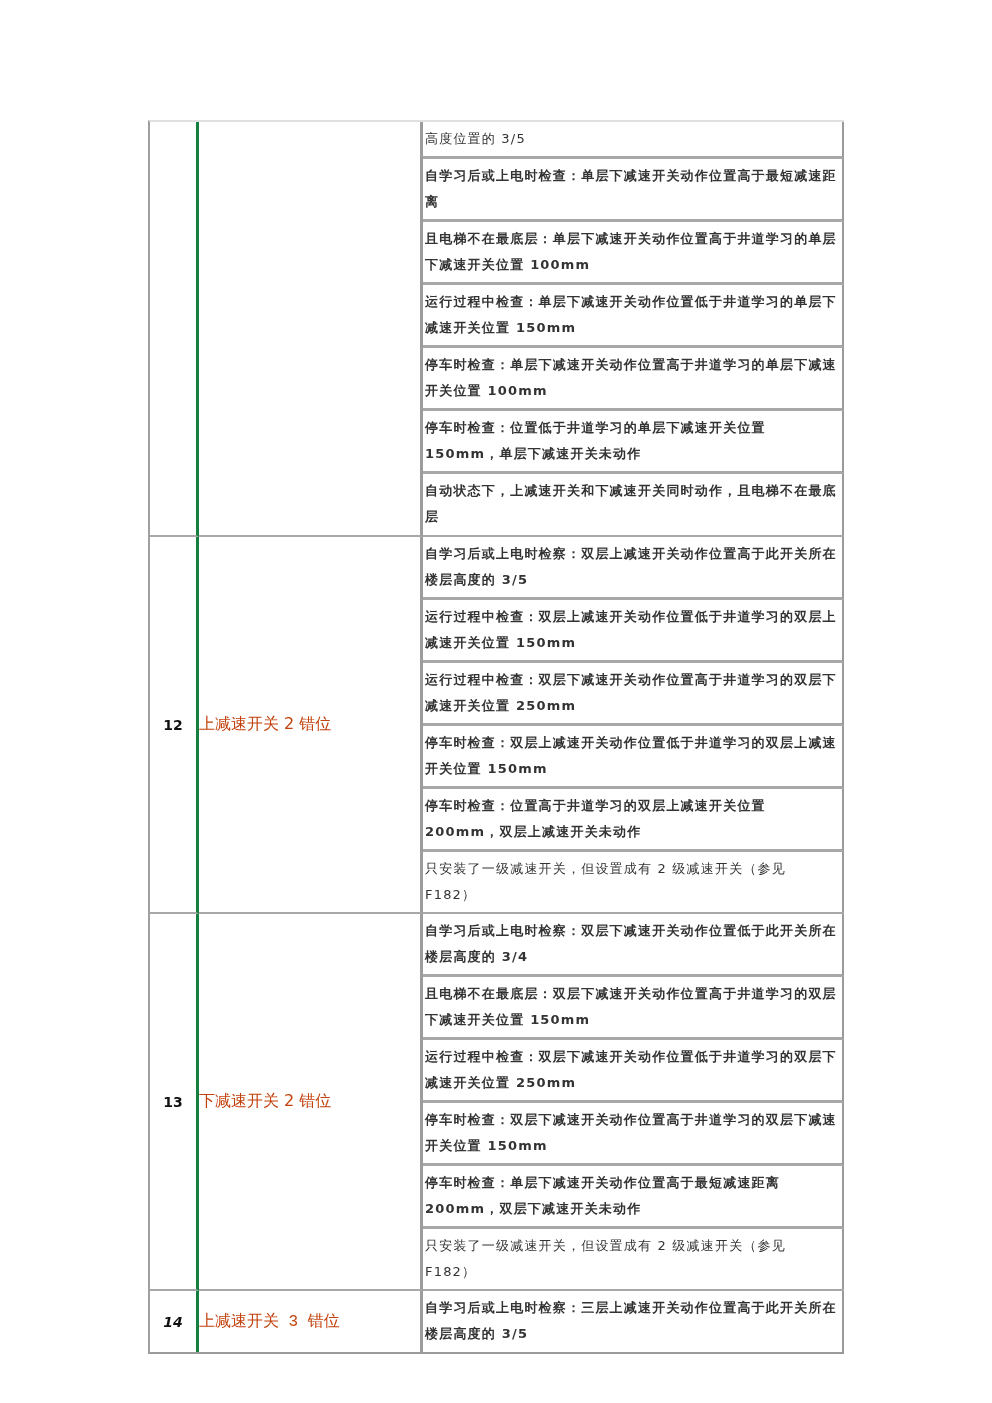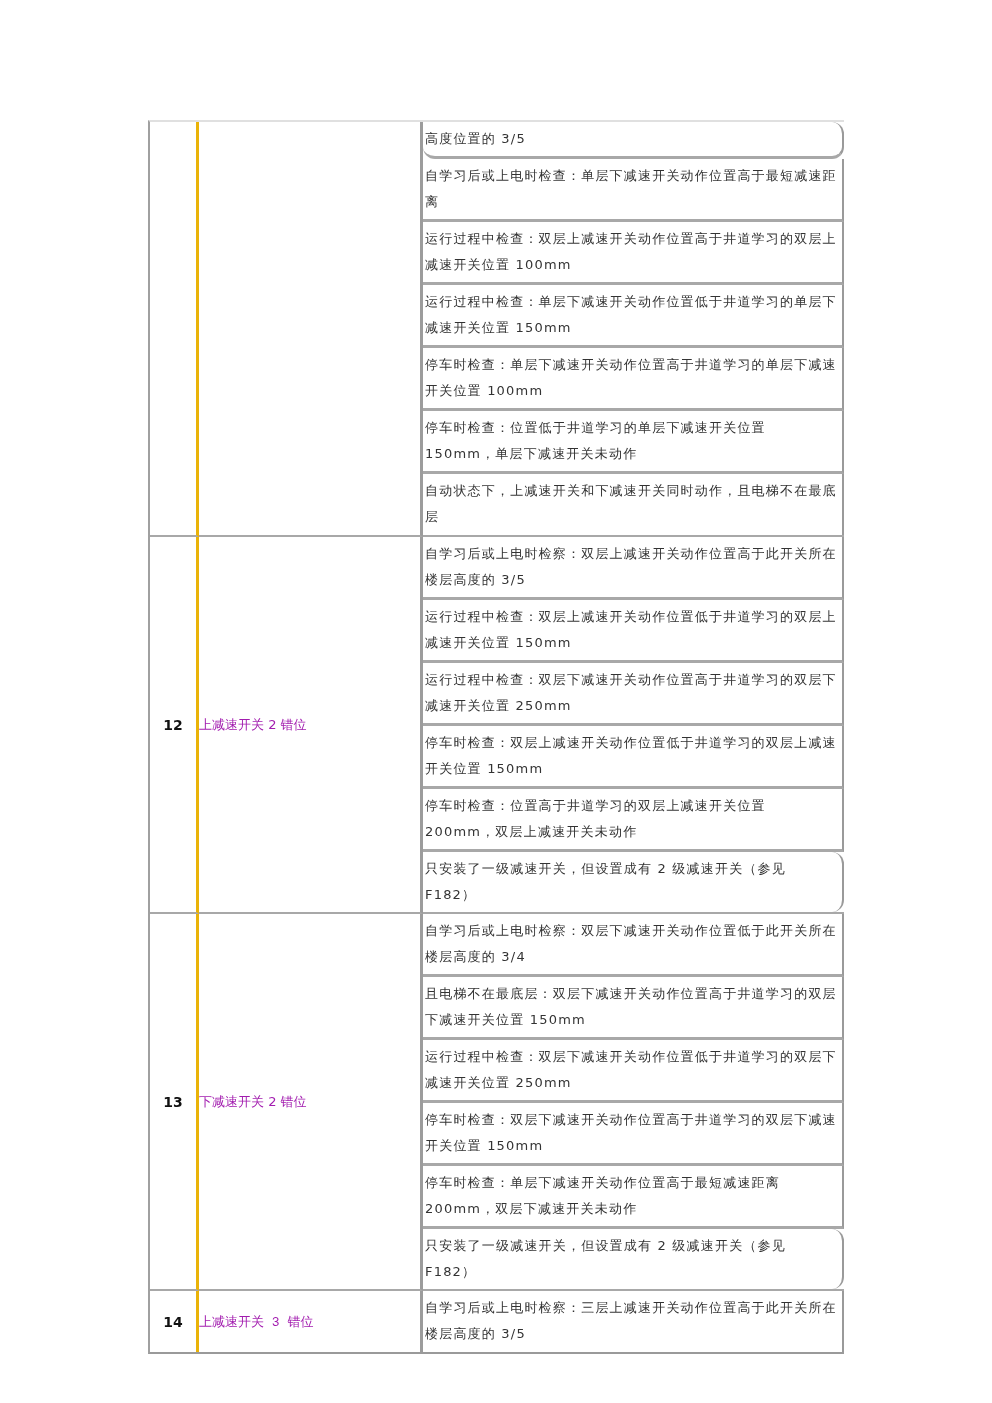--- a/index.html
+++ b/index.html
@@ -7,50 +7,50 @@
     .fault-table {
       position: absolute; left: 148px; top: 120px;
       width: 696px;
       border-collapse: separate; border-spacing: 0;
       border-left: 2px solid #a0a0a0; border-top: 2px solid #e0e0e0;
       border-bottom: 2px solid #9a9a9a;
     }
     .fault-table td { padding: 0; vertical-align: middle; }
     .col-num {
       width: 46px; text-align: center; font-weight: bold; font-size: 14px; color: #111;
-      border-right: 3px solid #eab308; border-bottom: 2px solid #a8a8a8;
+      border-right: 3px solid #15803d; border-bottom: 2px solid #a8a8a8;
     }
     .col-name {
-      width: 221px; font-size: 13px; color: #a21caf; padding-left: 3px;
+      width: 221px; font-size: 16px; color: #c2410c; padding-left: 3px;
       border-right: 3px solid #9c9c9c; border-bottom: 2px solid #a8a8a8;
     }
     .col-desc { width: 421px; border-bottom: 2px solid #a8a8a8; }
     .desc-list { display: flex; flex-direction: column; }
     .desc-cell {
       font-size: 13px; line-height: 26px; color: #333; letter-spacing: 1.2px;
       padding: 4px 2px 4px 2px; border-right: 2px solid #9a9a9a;
       border-bottom: 3px solid #a8a8a8; box-sizing: border-box;
     }
     .desc-cell:last-child { border-bottom: none; }
-    .desc-cell.one-line { min-height: 34px; border-radius: 12px; }
-    .desc-cell.two-line { min-height: 61px; }
+    .desc-cell.one-line { min-height: 34px; }
+    .desc-cell.two-line { min-height: 61px; font-weight: bold; }
   </style>
 </head>
 <body>
 
 <table class="fault-table">
   <tbody>
     <tr>
       <td class="col-num"></td>
       <td class="col-name"></td>
       <td class="col-desc">
         <div class="desc-list">
           <div class="desc-cell one-line">高度位置的 3/5</div>
           <div class="desc-cell two-line">自学习后或上电时检查：单层下减速开关动作位置高于最短减速距离</div>
-          <div class="desc-cell two-line">运行过程中检查：双层上减速开关动作位置高于井道学习的双层上减速开关位置 100mm</div>
+          <div class="desc-cell two-line">且电梯不在最底层：单层下减速开关动作位置高于井道学习的单层下减速开关位置 100mm</div>
           <div class="desc-cell two-line">运行过程中检查：单层下减速开关动作位置低于井道学习的单层下减速开关位置 150mm</div>
           <div class="desc-cell two-line">停车时检查：单层下减速开关动作位置高于井道学习的单层下减速开关位置 100mm</div>
           <div class="desc-cell two-line">停车时检查：位置低于井道学习的单层下减速开关位置 150mm，单层下减速开关未动作</div>
           <div class="desc-cell two-line">自动状态下，上减速开关和下减速开关同时动作，且电梯不在最底层</div>
         </div>
       </td>
     </tr>
     <tr>
       <td class="col-num">12</td>
       <td class="col-name">上减速开关 2 错位</td>
@@ -73,21 +73,21 @@
           <div class="desc-cell two-line">自学习后或上电时检察：双层下减速开关动作位置低于此开关所在楼层高度的 3/4</div>
           <div class="desc-cell two-line">且电梯不在最底层：双层下减速开关动作位置高于井道学习的双层下减速开关位置 150mm</div>
           <div class="desc-cell two-line">运行过程中检查：双层下减速开关动作位置低于井道学习的双层下减速开关位置 250mm</div>
           <div class="desc-cell two-line">停车时检查：双层下减速开关动作位置高于井道学习的双层下减速开关位置 150mm</div>
           <div class="desc-cell two-line">停车时检查：单层下减速开关动作位置高于最短减速距离 200mm，双层下减速开关未动作</div>
           <div class="desc-cell one-line">只安装了一级减速开关，但设置成有 2 级减速开关（参见 F182）</div>
         </div>
       </td>
     </tr>
     <tr>
-      <td class="col-num" style="border-bottom:none;">14</td>
+      <td class="col-num" style="border-bottom:none;font-style:italic;">14</td>
       <td class="col-name" style="border-bottom:none;font-family:Liberation Mono, monospace;">上减速开关 3 错位</td>
       <td class="col-desc" style="border-bottom:none;">
         <div class="desc-list">
           <div class="desc-cell two-line">自学习后或上电时检察：三层上减速开关动作位置高于此开关所在楼层高度的 3/5</div>
         </div>
       </td>
     </tr>
   </tbody>
 </table>
 

